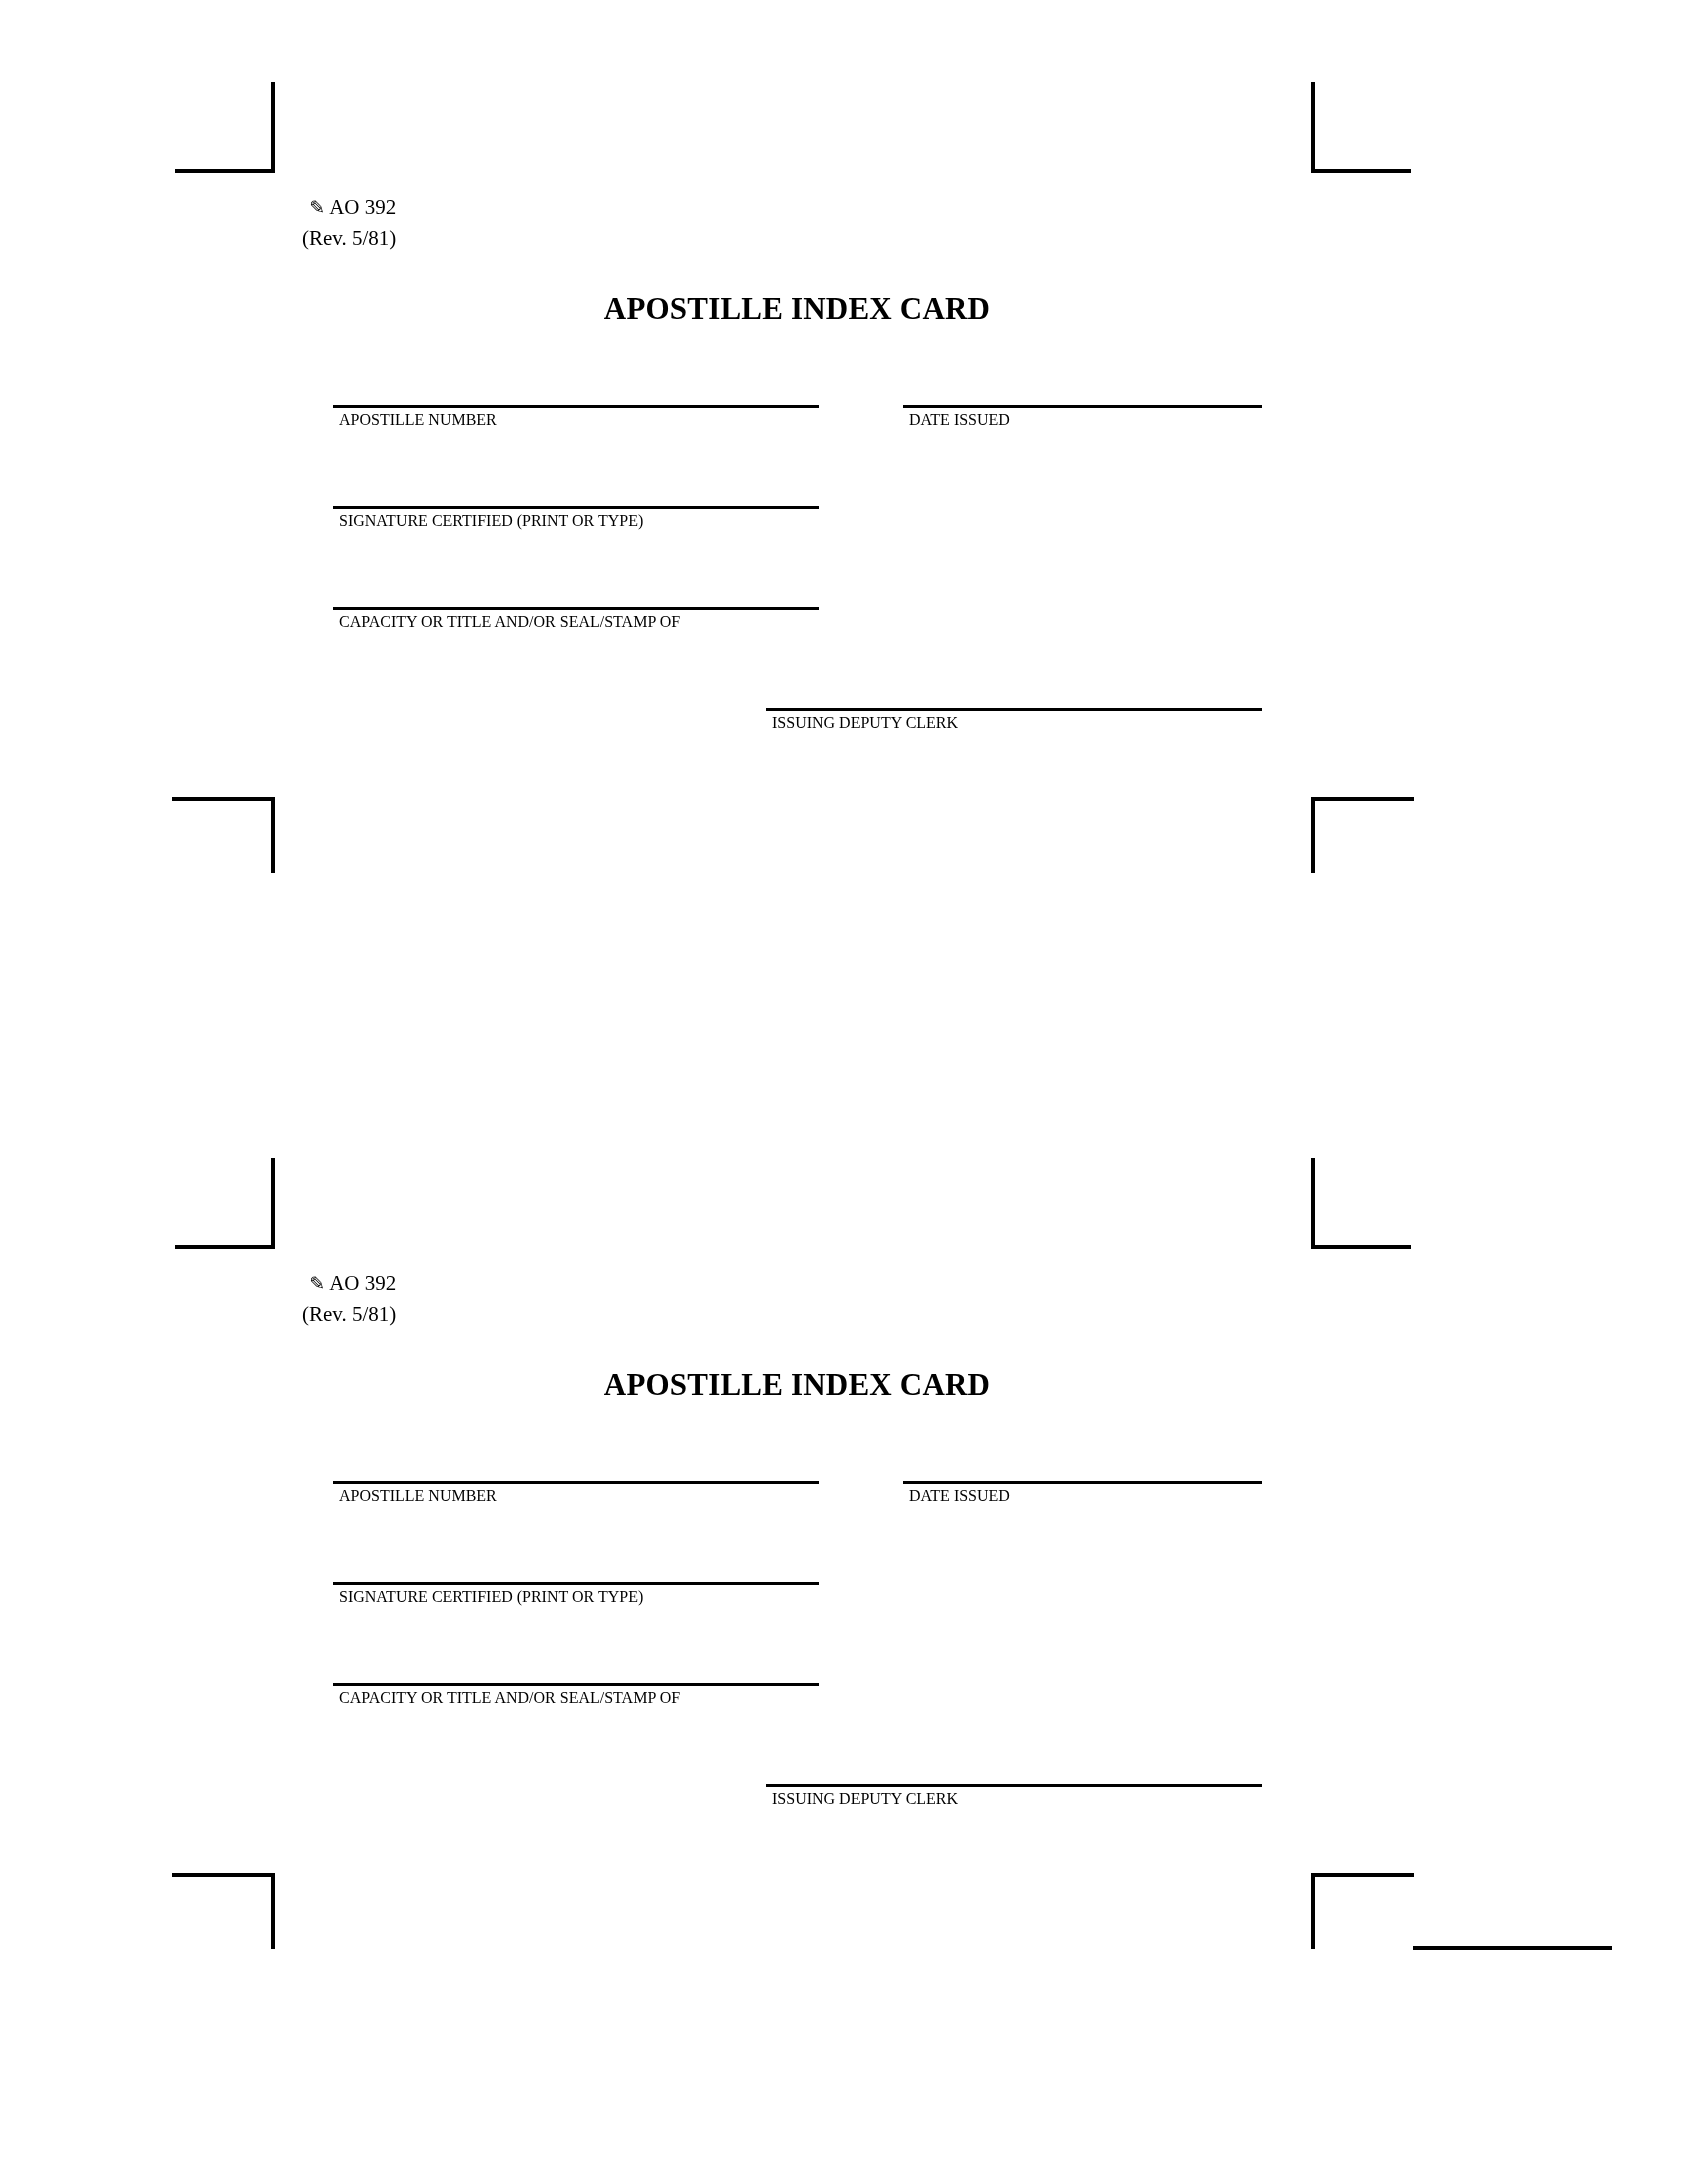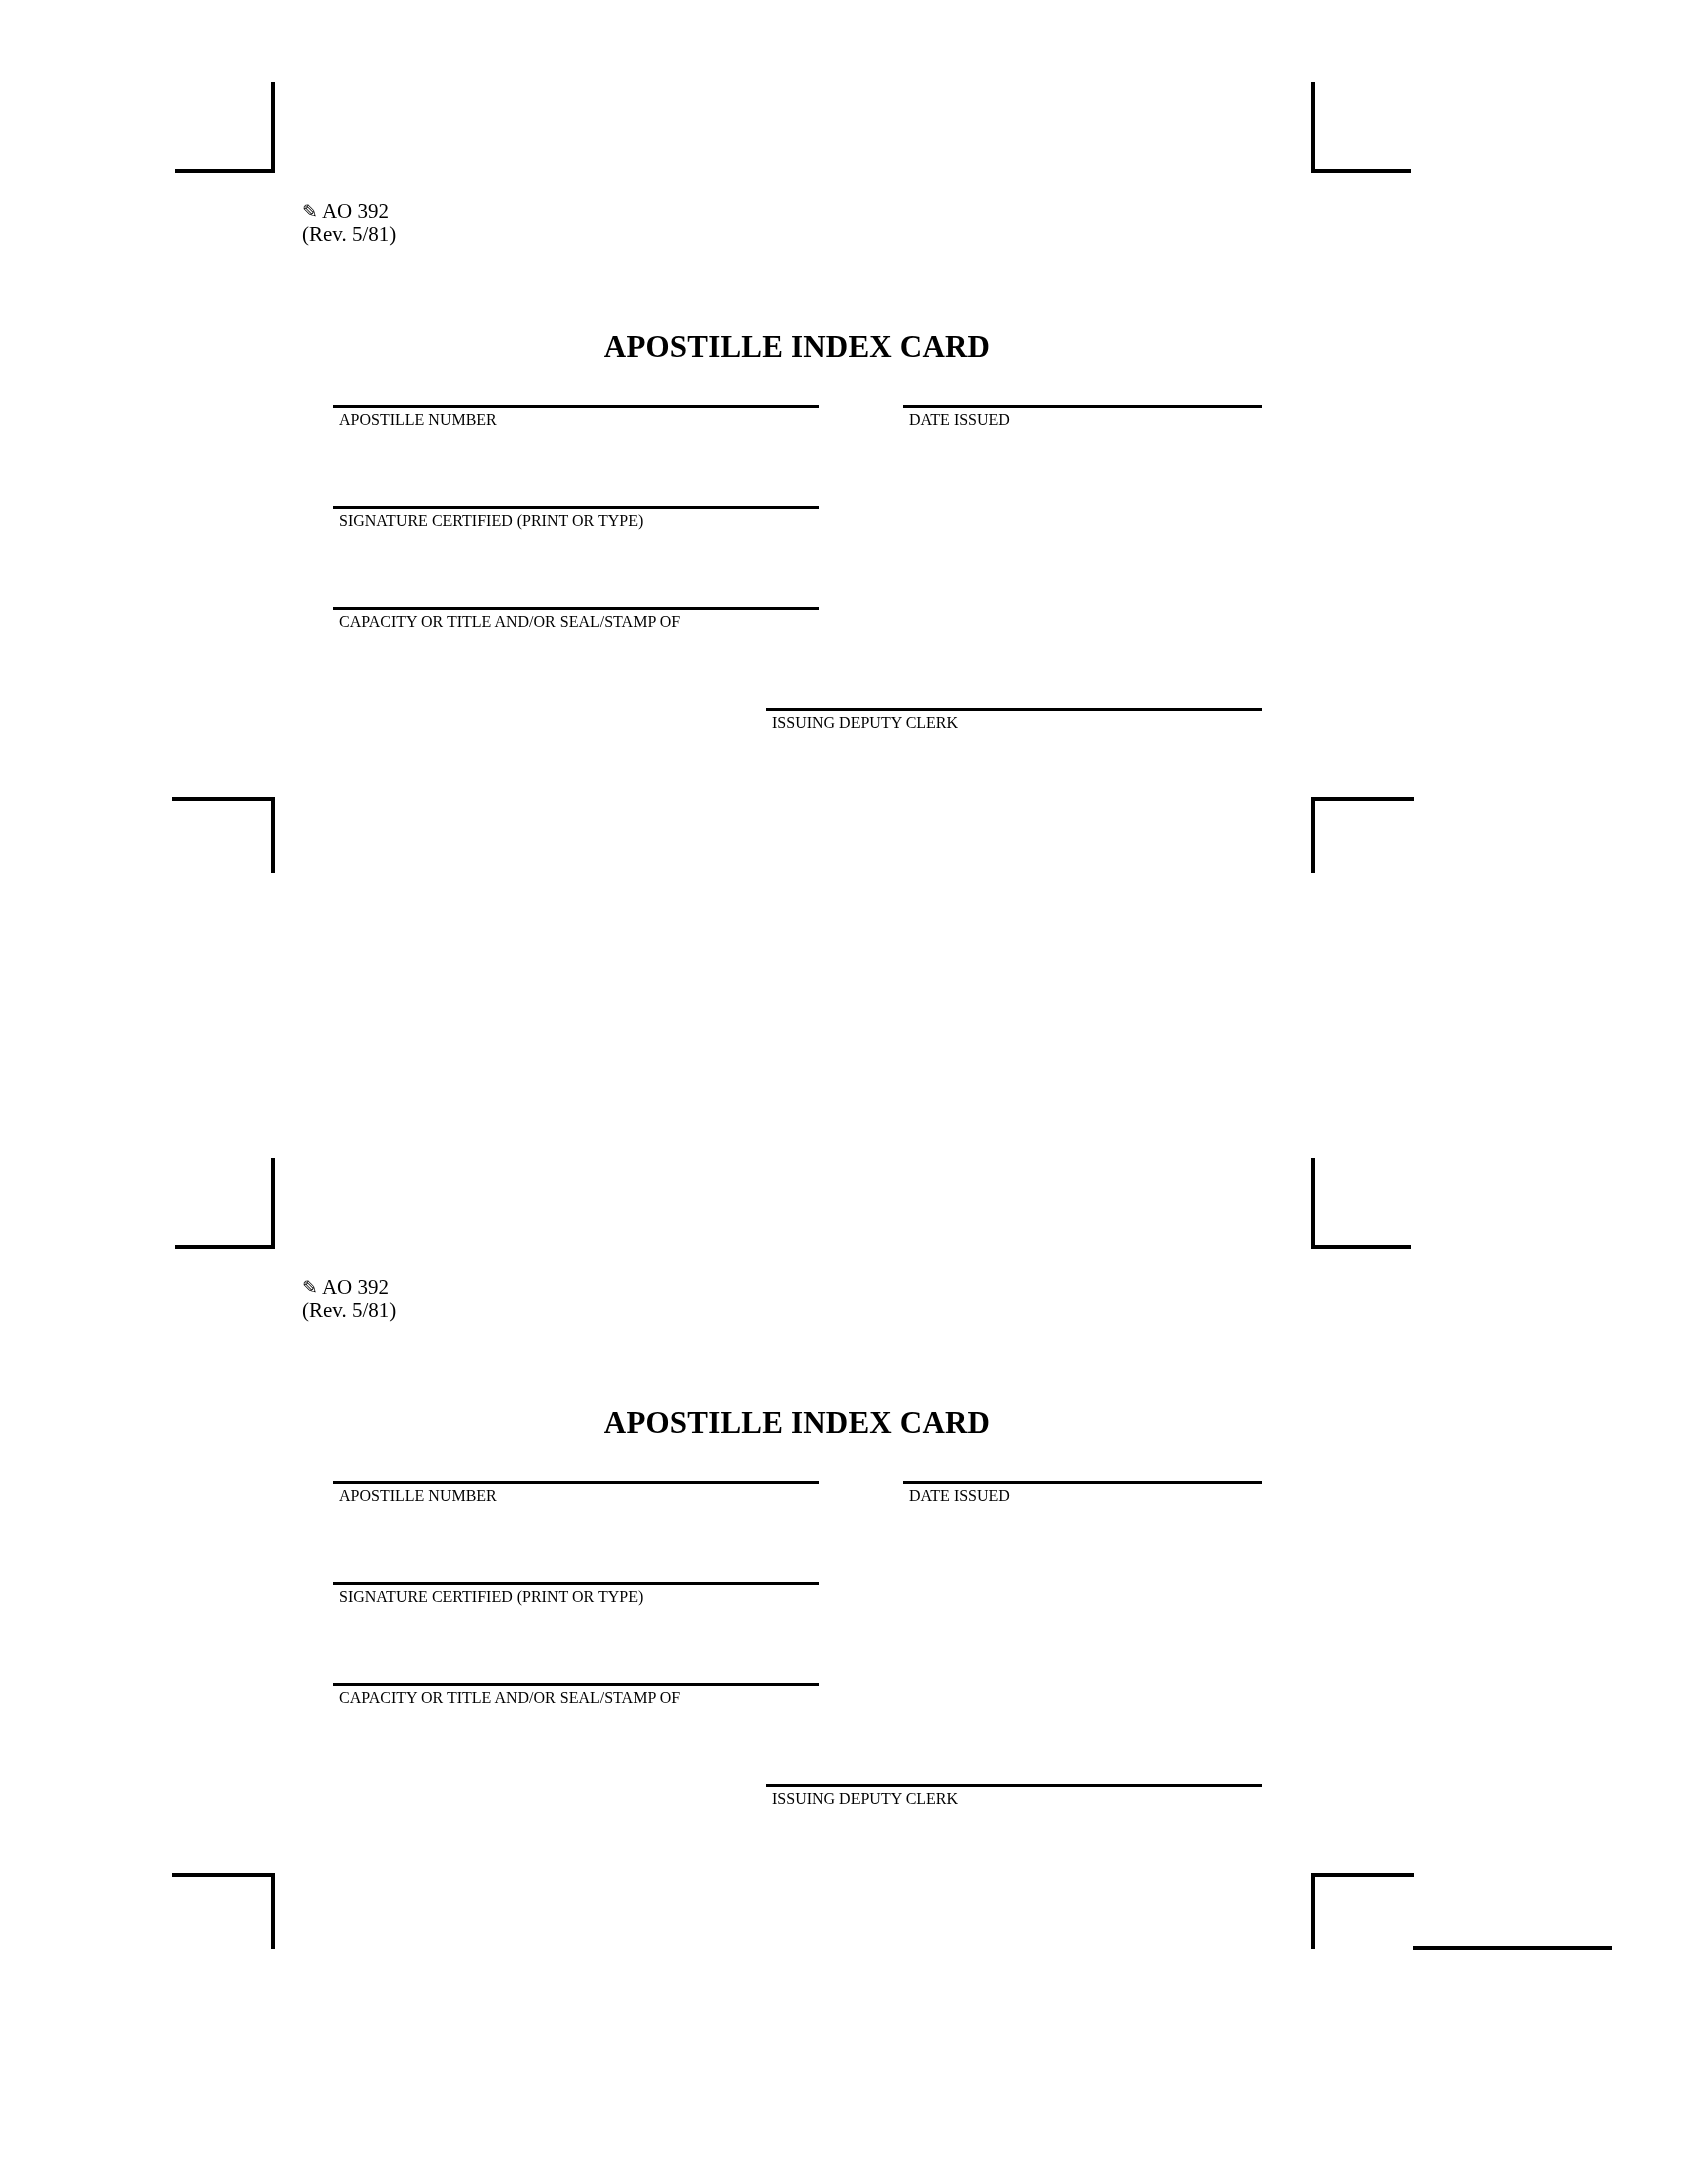--- a/index.html
+++ b/index.html
@@ -1,23 +1,23 @@
 <!DOCTYPE html>
 <html><head>
 <meta charset="utf-8">
 <style>
   html, body { margin:0; padding:0; background:#ffffff; }
   body { width:1683px; height:2178px; position:relative; overflow:hidden;
          font-family:"Liberation Serif", "DejaVu Serif", serif; color:#000; }
   .card { position:absolute; left:0; width:1683px; height:891px; }
   .bar { position:absolute; background:#000; }
-  .form-id { position:absolute; left:302px; top:200px; font-size:21px; line-height:22px; white-space:nowrap; }
+  .form-id { position:absolute; left:302px; top:192px; font-size:21px; line-height:31px; white-space:nowrap;text-align:right; }
   .form-id .pencil { display:inline-block; font-size:19px; margin-right:4px; }
   .title { position:absolute; left:0; width:1594px; top:291px; text-align:center;
-           font-size:31px; font-weight:bold; letter-spacing:0.2px; white-space:nowrap;margin-top:38px; }
+           font-size:31px; font-weight:bold; letter-spacing:0.2px; white-space:nowrap; }
   .field-line { position:absolute; height:3px; background:#000; }
   .field-label { position:absolute; font-size:16px; line-height:22px; white-space:nowrap; }
   .extra-line { position:absolute; left:1413px; top:1946px; width:199px; height:4px; background:#000; }
 </style>
 </head>
 <body>
 
 <div class="card" style="top:0px;">
 
   <div class="bar" style="left:271px; top:82px; width:4px; height:91px;"></div>

